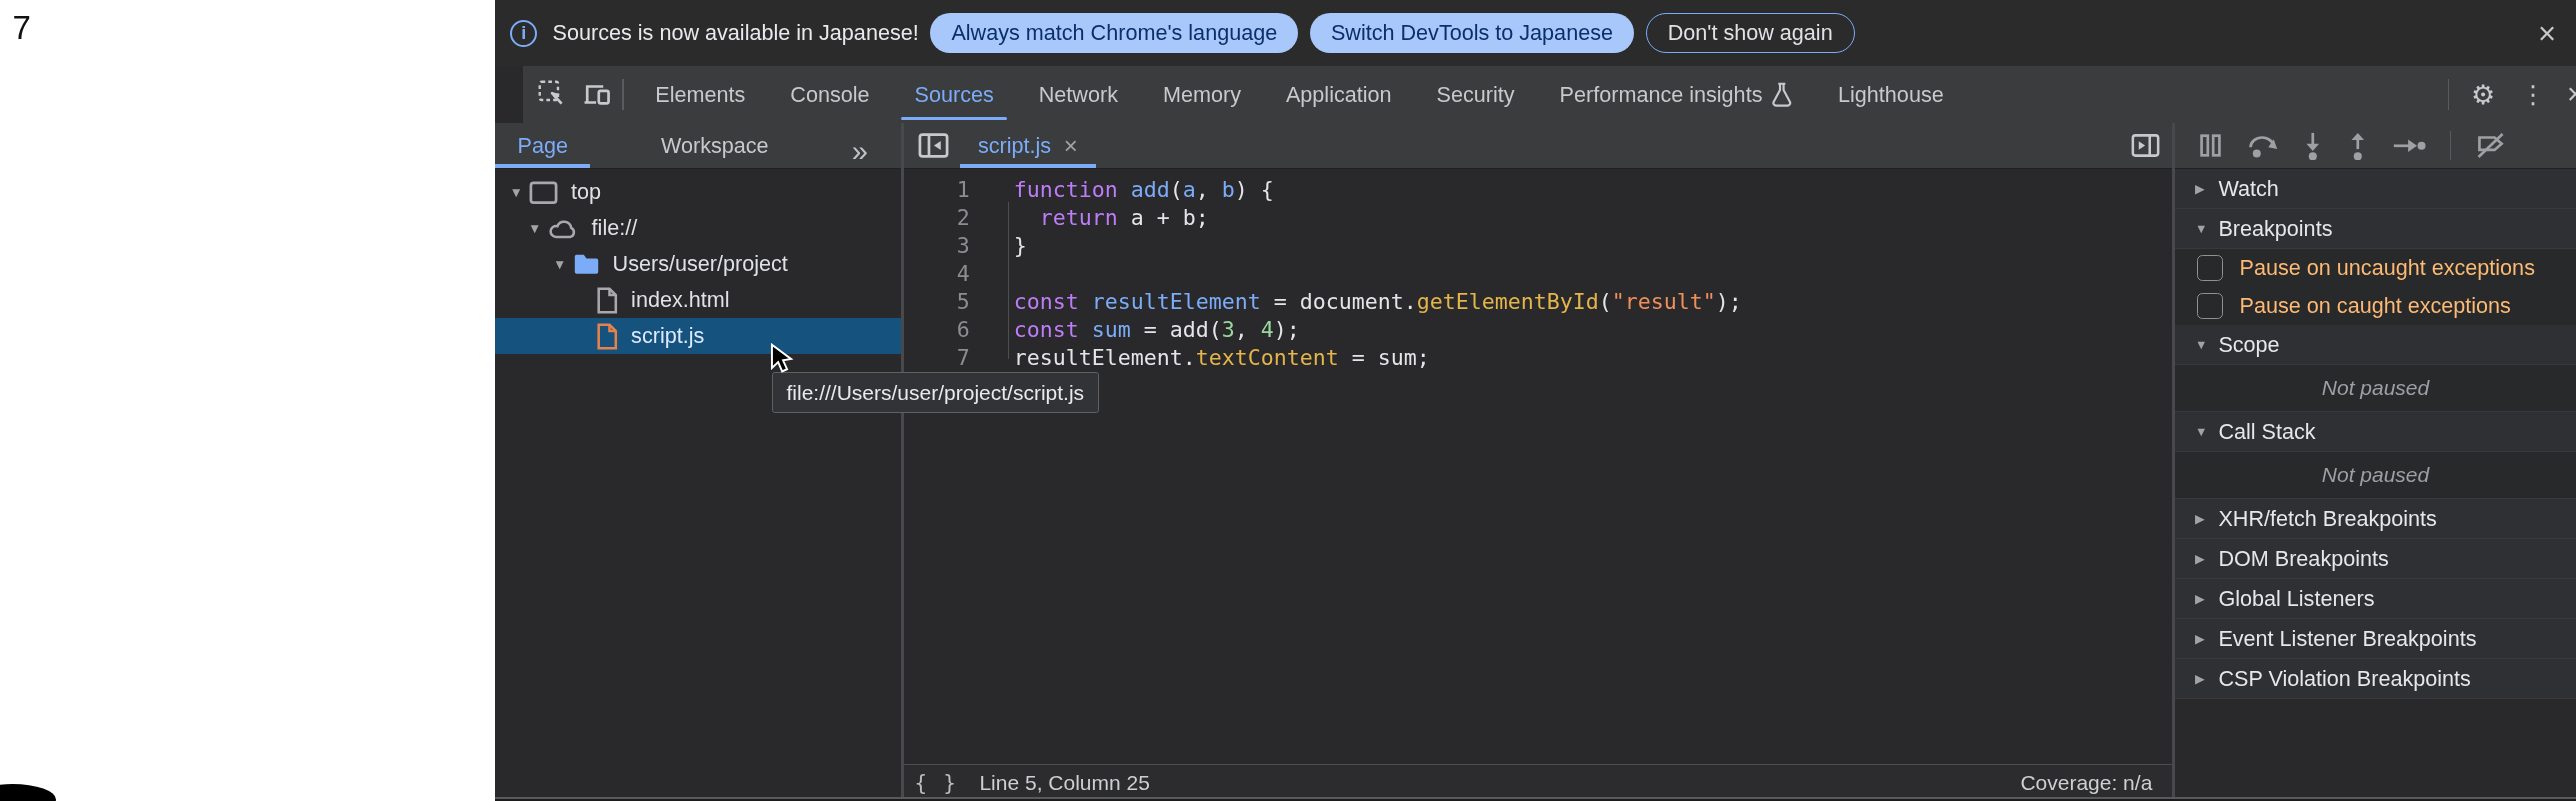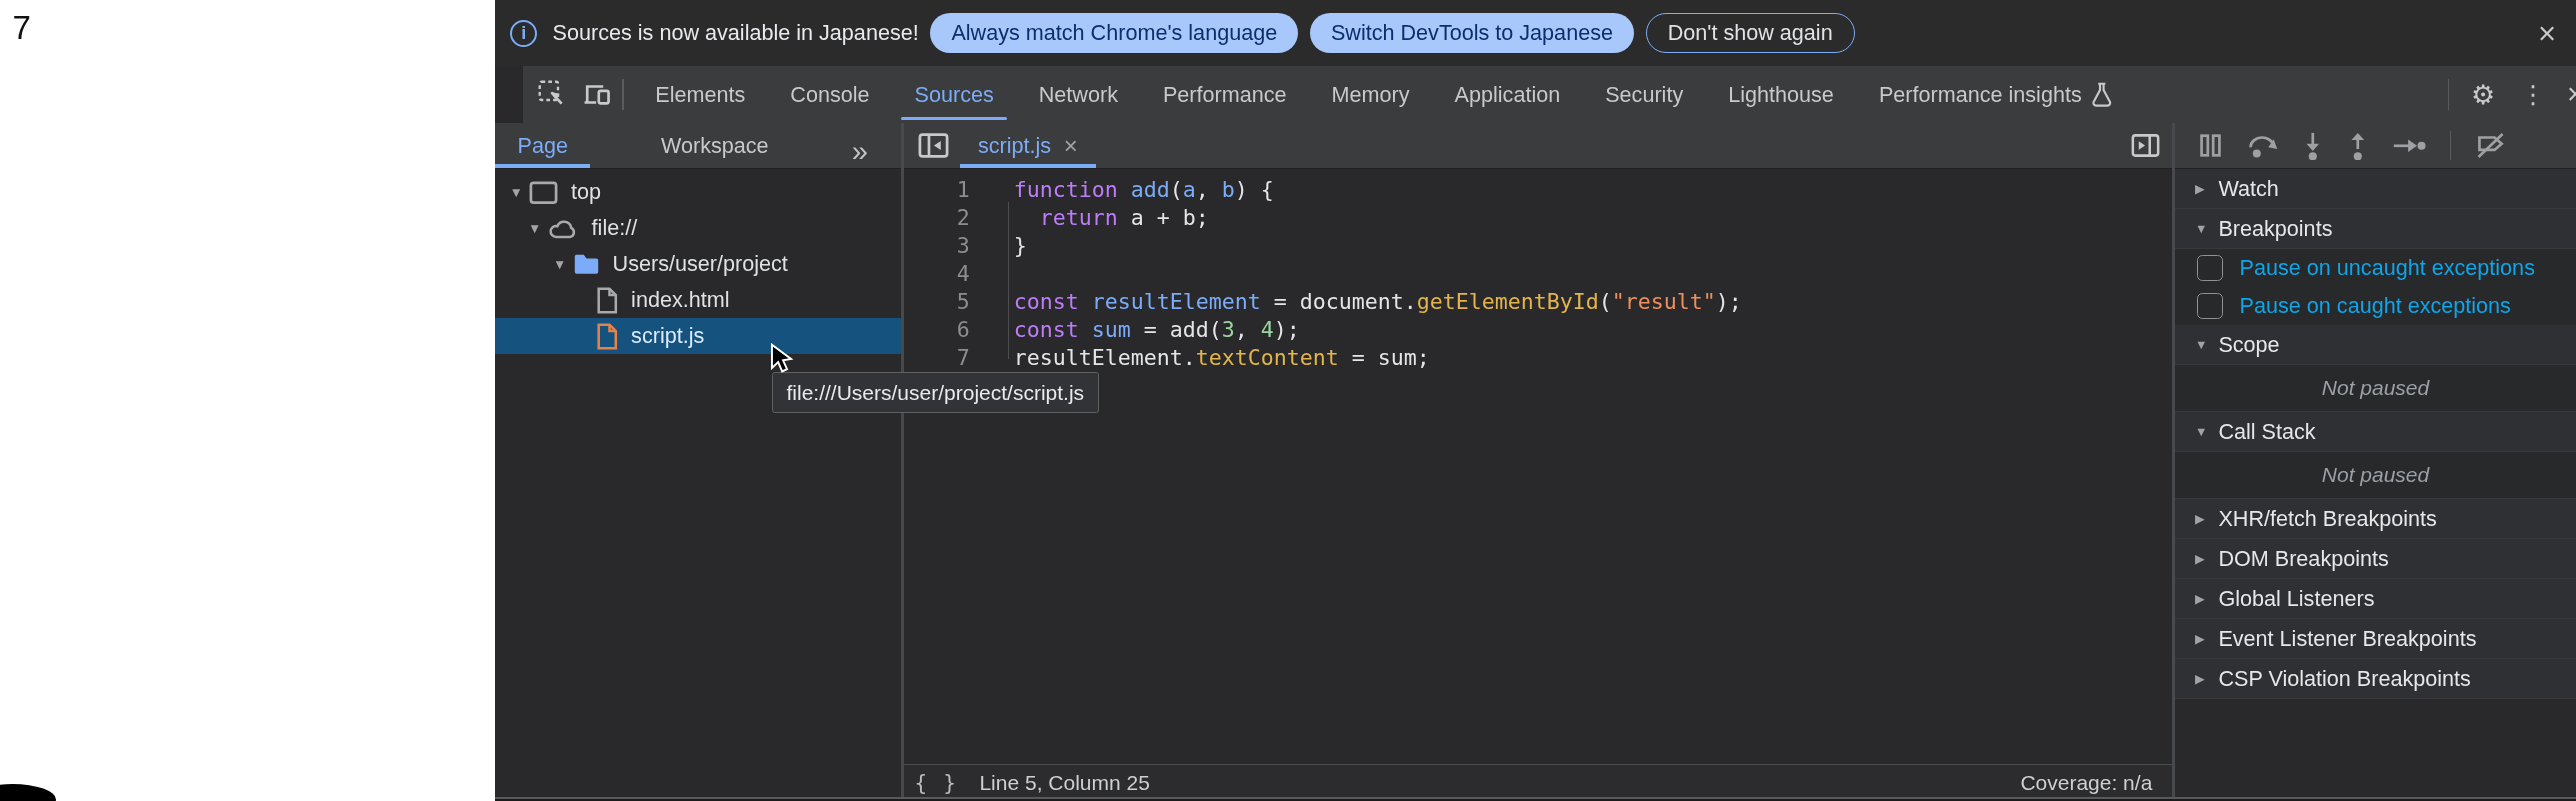--- a/index.html
+++ b/index.html
@@ -79,21 +79,21 @@
 
   
   .sidebar { width:401px; flex:0 0 auto; display:flex; flex-direction:column; background:#29292b; }
   .dbg-bar { height:46px; background:#3b3c3e; border-bottom:1.8px solid #1f2022; display:flex; align-items:center; flex:0 0 auto; }
   .dbg-ico { margin-left:23.4px; display:flex; color:#9ea0a3; }
   .dbg-sep { width:1.8px; height:29px; background:#5a5b5e; margin-left:23.4px; }
   .sb-row { display:flex; align-items:center; font-size:21.6px; }
   .sb-header { height:40px; background:#2f3033; color:#e5e7e9; border-bottom:0.9px solid #37393c; }
   .sb-tri { width:23.4px; margin-left:20px; font-size:12.6px; color:#a1a3a6; flex:0 0 auto; }
   .sb-notice { height:47px; justify-content:center; font-style:italic; color:#9aa0a6; font-size:21px; background:#28292b; border-bottom:0.9px solid #37393c; }
-  .sb-check { height:38px; background:#28292b; color:#0ea5e9; }
+  .sb-check { height:38px; background:#28292b; color:#fdba74; }
   .checkbox { width:26px; height:26px; border:1.8px solid #8f9194; border-radius:5.4px; margin-left:21.6px; margin-right:17px; flex:0 0 auto; background:transparent; }
 
   
   .tooltip { position:absolute; left:277px; top:372px; height:41px; background:#323336; border:1.8px solid #606163; border-radius:2.7px; display:flex; align-items:center; padding:0 13.5px; color:#e8eaed; font-size:21px; white-space:nowrap; z-index:30; }
   .cursor-svg { position:absolute; left:274px; top:343px; z-index:31; }
   .bottomline { position:absolute; left:0; top:797px; width:100%; height:1.8px; background:#58595b; z-index:40; }
   .bottomfill { position:absolute; left:0; top:799px; width:100%; height:2.7px; background:#1c1c1d; z-index:40; }
   svg { display:block; }
 </style>
 </head>
@@ -148,39 +148,36 @@
             <span>Console</span>
           </div>
           <div class="tab active">
             <span>Sources</span>
             <span class="tabline"></span>
           </div>
           <div class="tab">
             <span>Network</span>
           </div>
           <div class="tab">
-            <span>Performance</span>
-          </div>
-          <div class="tab">
             <span>Memory</span>
           </div>
           <div class="tab">
             <span>Application</span>
           </div>
           <div class="tab">
             <span>Security</span>
-          </div>
-          <div class="tab">
-            <span>Lighthouse</span>
           </div>
           <div class="tab">
             <span>Performance insights</span>
             <svg class="flask" width="21.6" height="25" viewBox="0 0 24 28">
               <path d="M8 2 h8 M10 2 v7 l-7 13 a3 3 0 0 0 2.6 4.5 h12.8 a3 3 0 0 0 2.6-4.5 L14 9 V2" fill="none" stroke="#c7c9cc" stroke-width="2.4"></path>
             </svg>
+          </div>
+          <div class="tab">
+            <span>Lighthouse</span>
           </div>
         </div>
       <div class="tb-right">
         <span class="tb-sep"></span>
         <span class="gear">⚙</span>
         <span class="kebab">⋮</span>
         <span class="tb-close">×</span>
       </div>
     </div>
 

